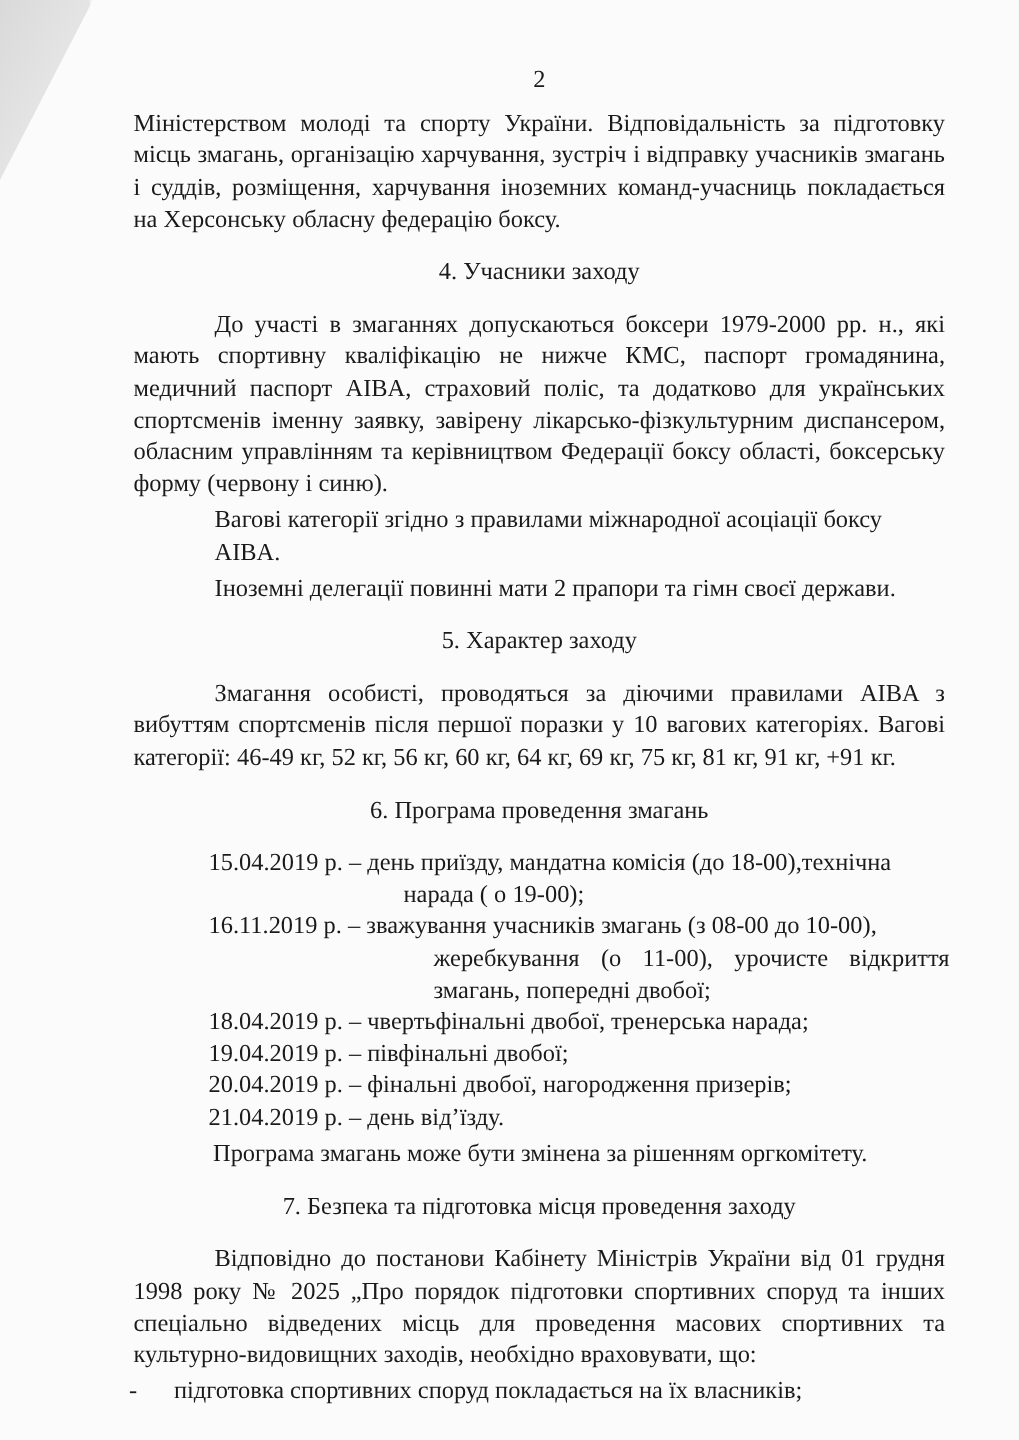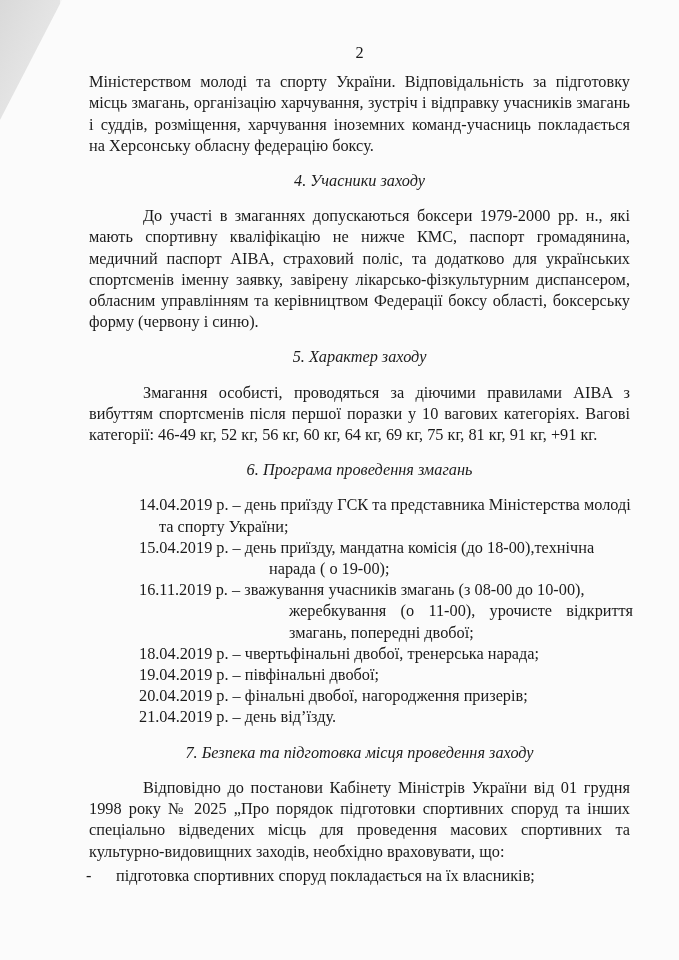--- a/index.html
+++ b/index.html
@@ -20,71 +20,70 @@
       clip-path: polygon(62px 0, 679px 0, 679px 960px, 0 960px, 0 120px);
     }
     .content {
       position: absolute; left: 86px; top: 42px; width: 547px;
       font-size: 16.3px; line-height: 21.2px;
     }
     .page-num { text-align: center; margin: 0 0 8px 0; }
     p { margin: 3px; text-align: justify; }
     .indent { text-indent: 54px; }
     .indent-sm { padding-left: 54px; text-align: left; }
-    .heading { text-align: center; margin: 14px 0 14px 0; font-style: italic; }
+    .heading { text-align: center; margin: 14px 0 14px 0; }
     .sched { padding-left: 53px; position: relative; }
     .sched-item { margin: 0; }
     .sched-item .cont { padding-left: 135px; text-align: justify; }
     .sched-item .first { text-align: justify; }
     .bullet { display: flex; }
     .bullet .dash { width: 30px; }
   </style>
 </head>
 <body>
 
 <div class="scan-edge"></div>
 <div class="page"></div>
 
 <div class="content">
   <div class="page-num">2</div>
 
   <p>Міністерством молоді та спорту України. Відповідальність за підготовку місць змагань, організацію харчування,  зустріч і відправку учасників змагань і суддів,  розміщення, харчування іноземних команд-учасниць покладається на Херсонську обласну федерацію боксу.</p>
 
   <div class="heading">4.  Учасники заходу</div>
   <p class="indent">До участі в змаганнях допускаються боксери 1979-2000 рр. н., які мають спортивну кваліфікацію не нижче КМС, паспорт громадянина, медичний паспорт AIBA, страховий поліс, та додатково для українських спортсменів іменну заявку, завірену лікарсько-фізкультурним диспансером, обласним управлінням та керівництвом Федерації боксу області, боксерську форму (червону і синю).</p>
+  <p class="indent-sm">Вагові категорії згідно з правилами міжнародної асоціації боксу AIBA.</p>
+  <p class="indent-sm">Іноземні делегації повинні мати 2 прапори та гімн своєї держави.</p>
 
   <div class="heading">5.  Характер заходу</div>
   <p class="indent">Змагання особисті, проводяться за діючими правилами AIBA з вибуттям спортсменів після першої поразки у 10 вагових категоріях. Вагові категорії: 46-49 кг, 52 кг, 56 кг, 60 кг, 64 кг, 69 кг, 75 кг, 81 кг, 91 кг, +91 кг.</p>
 
   <div class="heading">6.  Програма проведення змагань</div>
   <div class="sched">
-    <div class="sched-item">
-      <div class="first"><span>14.04.2019 р. –</span><span> день приїзду ГСК та представника Міністерства молоді</span></div>
-      <div class="cont" style="padding-left:20px">та спорту України;</div>
-    </div>
     <div class="sched-item">
       <div class="first"><span>15.04.2019 р. –</span><span> день приїзду, мандатна комісія (до 18-00),технічна</span></div>
       <div class="cont" style="padding-left:130px">нарада ( о 19-00);</div>
     </div>
     <div class="sched-item">
       <div class="first"><span>16.11.2019 р. –</span><span>  зважування учасників змагань (з 08-00 до 10-00),</span></div>
       <div class="cont" style="padding-left:150px">жеребкування (о 11-00), урочисте відкриття змагань, попередні двобої;</div>
     </div>
     <div class="sched-item">
       <div class="first"><span>18.04.2019 р. –</span><span> чвертьфінальні двобої, тренерська нарада;</span></div>
     </div>
     <div class="sched-item">
       <div class="first"><span>19.04.2019 р. –</span><span> півфінальні двобої;</span></div>
     </div>
     <div class="sched-item">
       <div class="first"><span>20.04.2019 р. –</span><span> фінальні двобої, нагородження призерів;</span></div>
     </div>
     <div class="sched-item">
       <div class="first"><span>21.04.2019 р. –</span><span> день від’їзду.</span></div>
     </div>
+    <p style="text-align:left">Програма змагань може бути змінена за рішенням оргкомітету.</p>
   </div>
 
   <div class="heading">7. Безпека та підготовка місця проведення заходу</div>
   <p class="indent">Відповідно до постанови Кабінету Міністрів України від 01 грудня 1998 року № 2025 „Про порядок підготовки спортивних споруд та інших спеціально відведених місць для проведення масових спортивних та культурно-видовищних заходів, необхідно враховувати, що:</p>
   <div class="bullet">
     <span class="dash">-</span>
     <span>підготовка спортивних споруд покладається на їх власників;</span>
   </div>
 </div>
 

